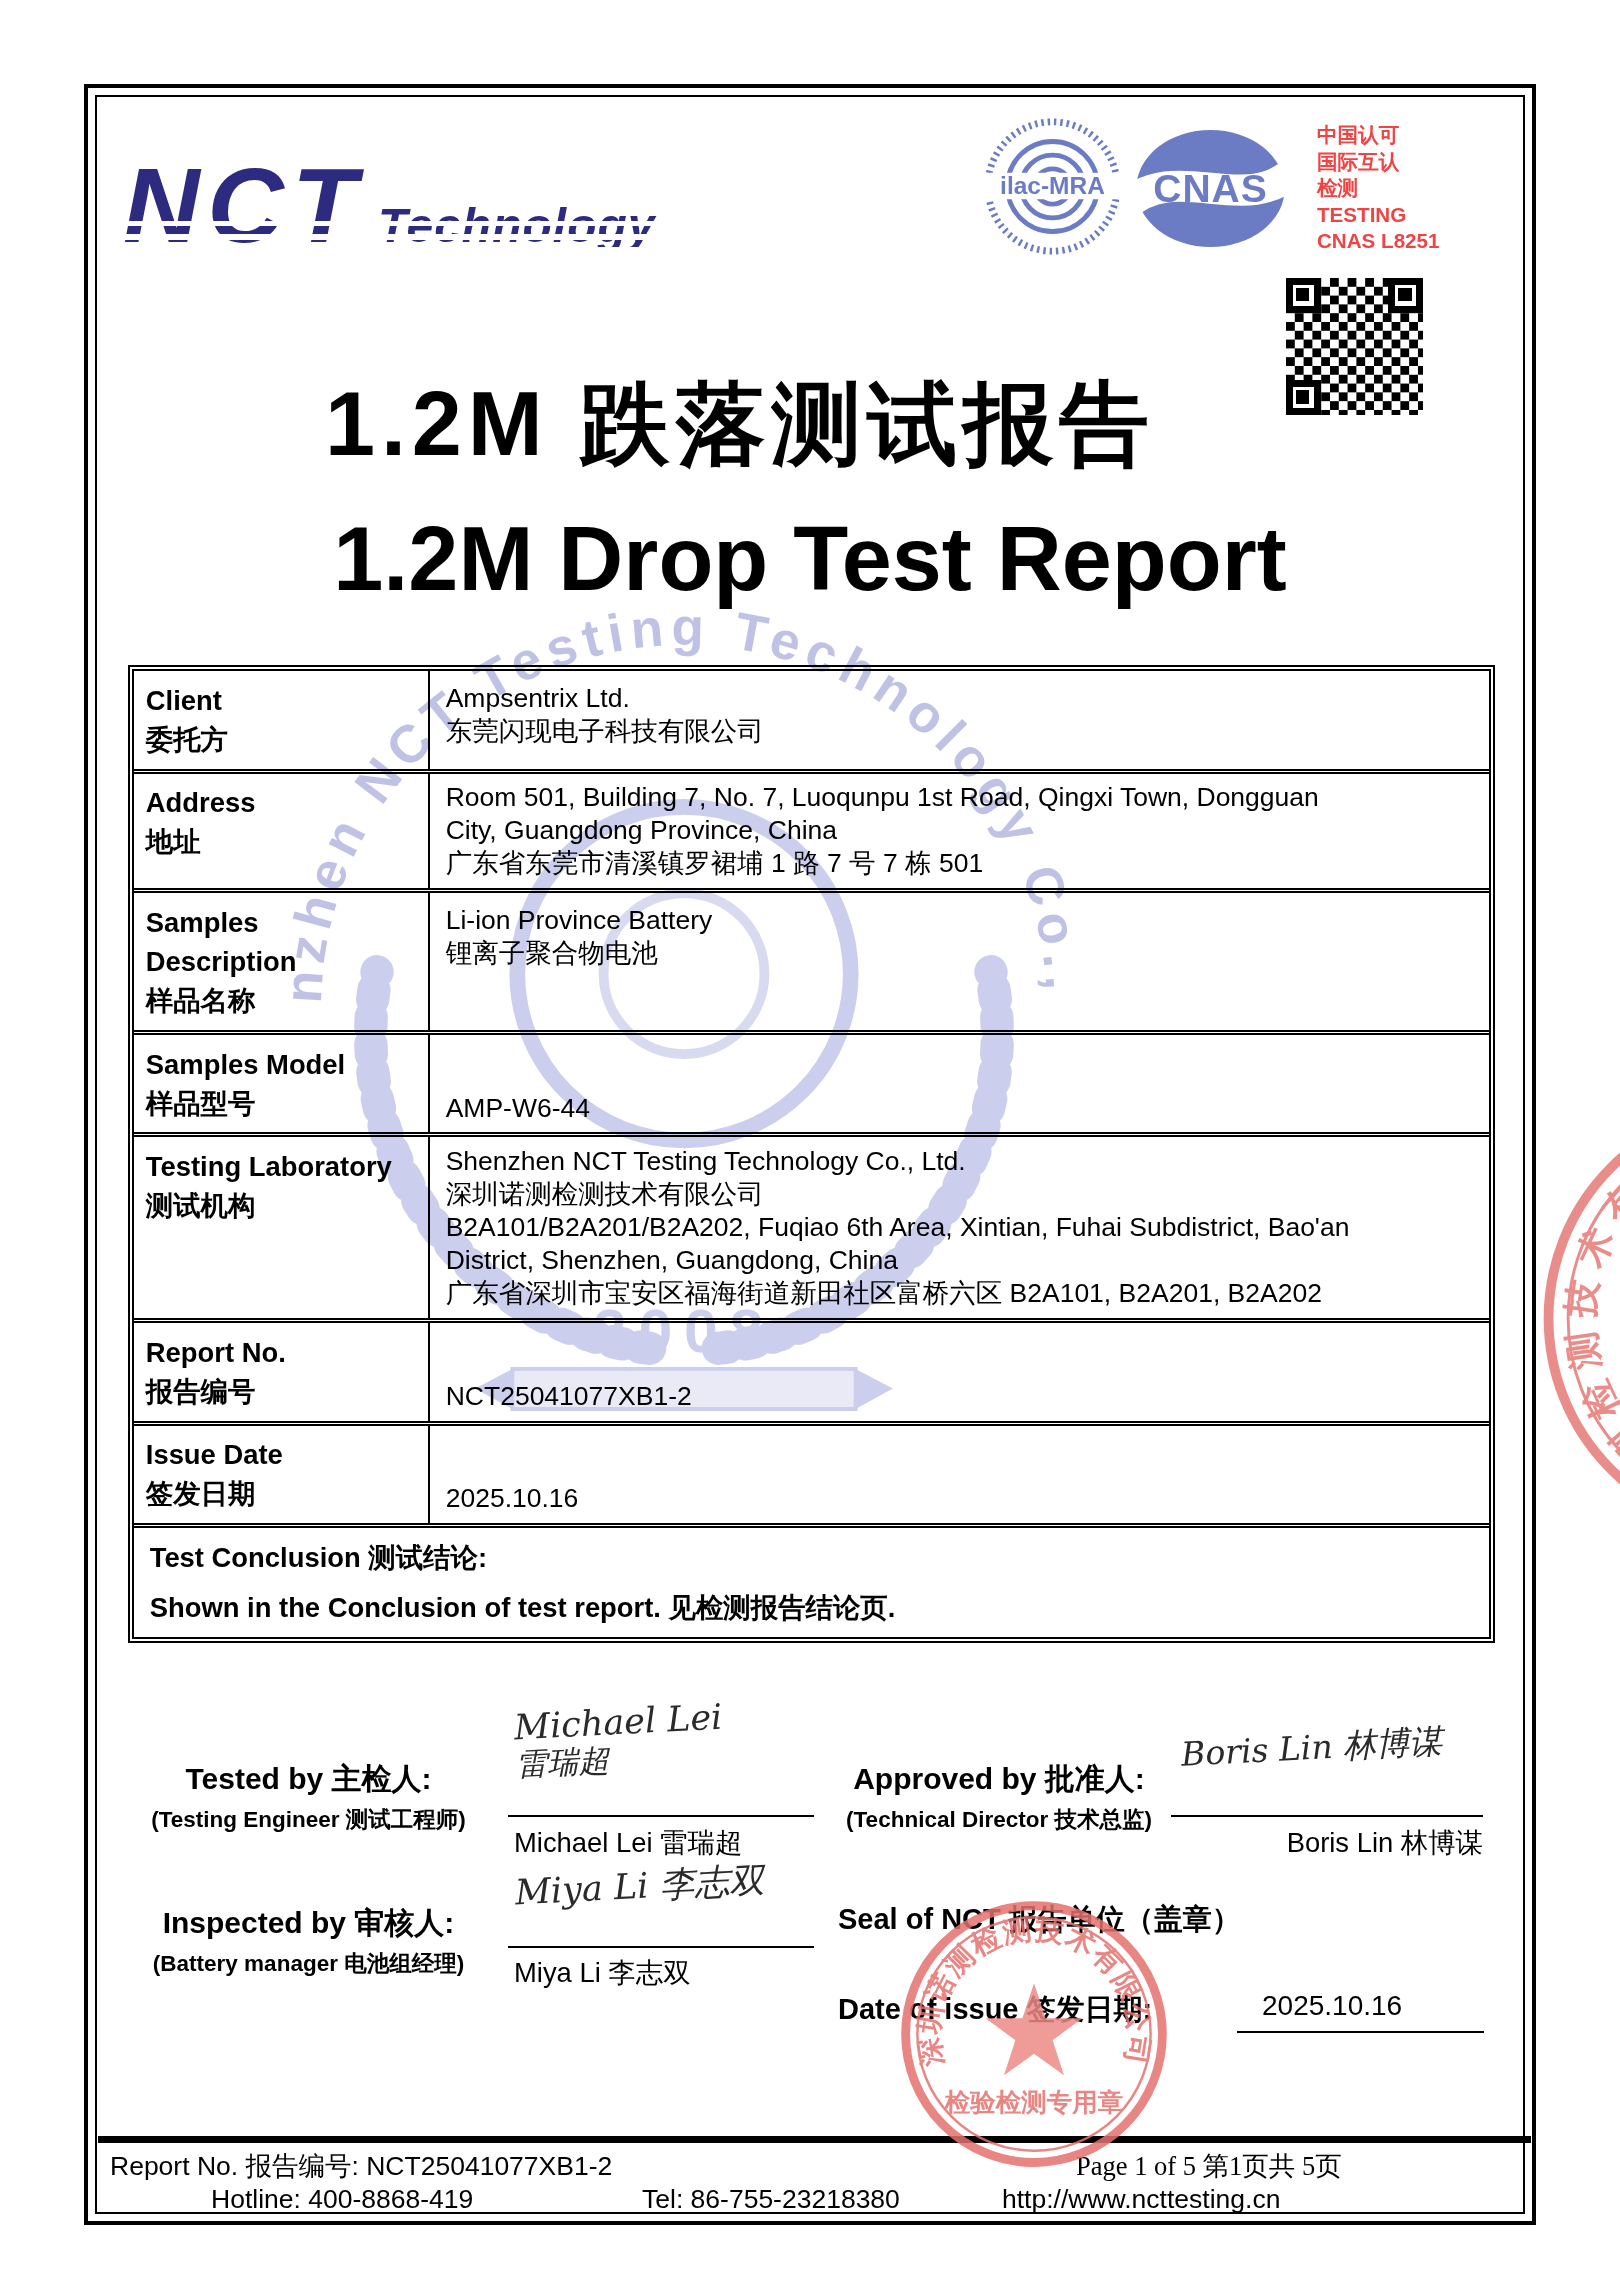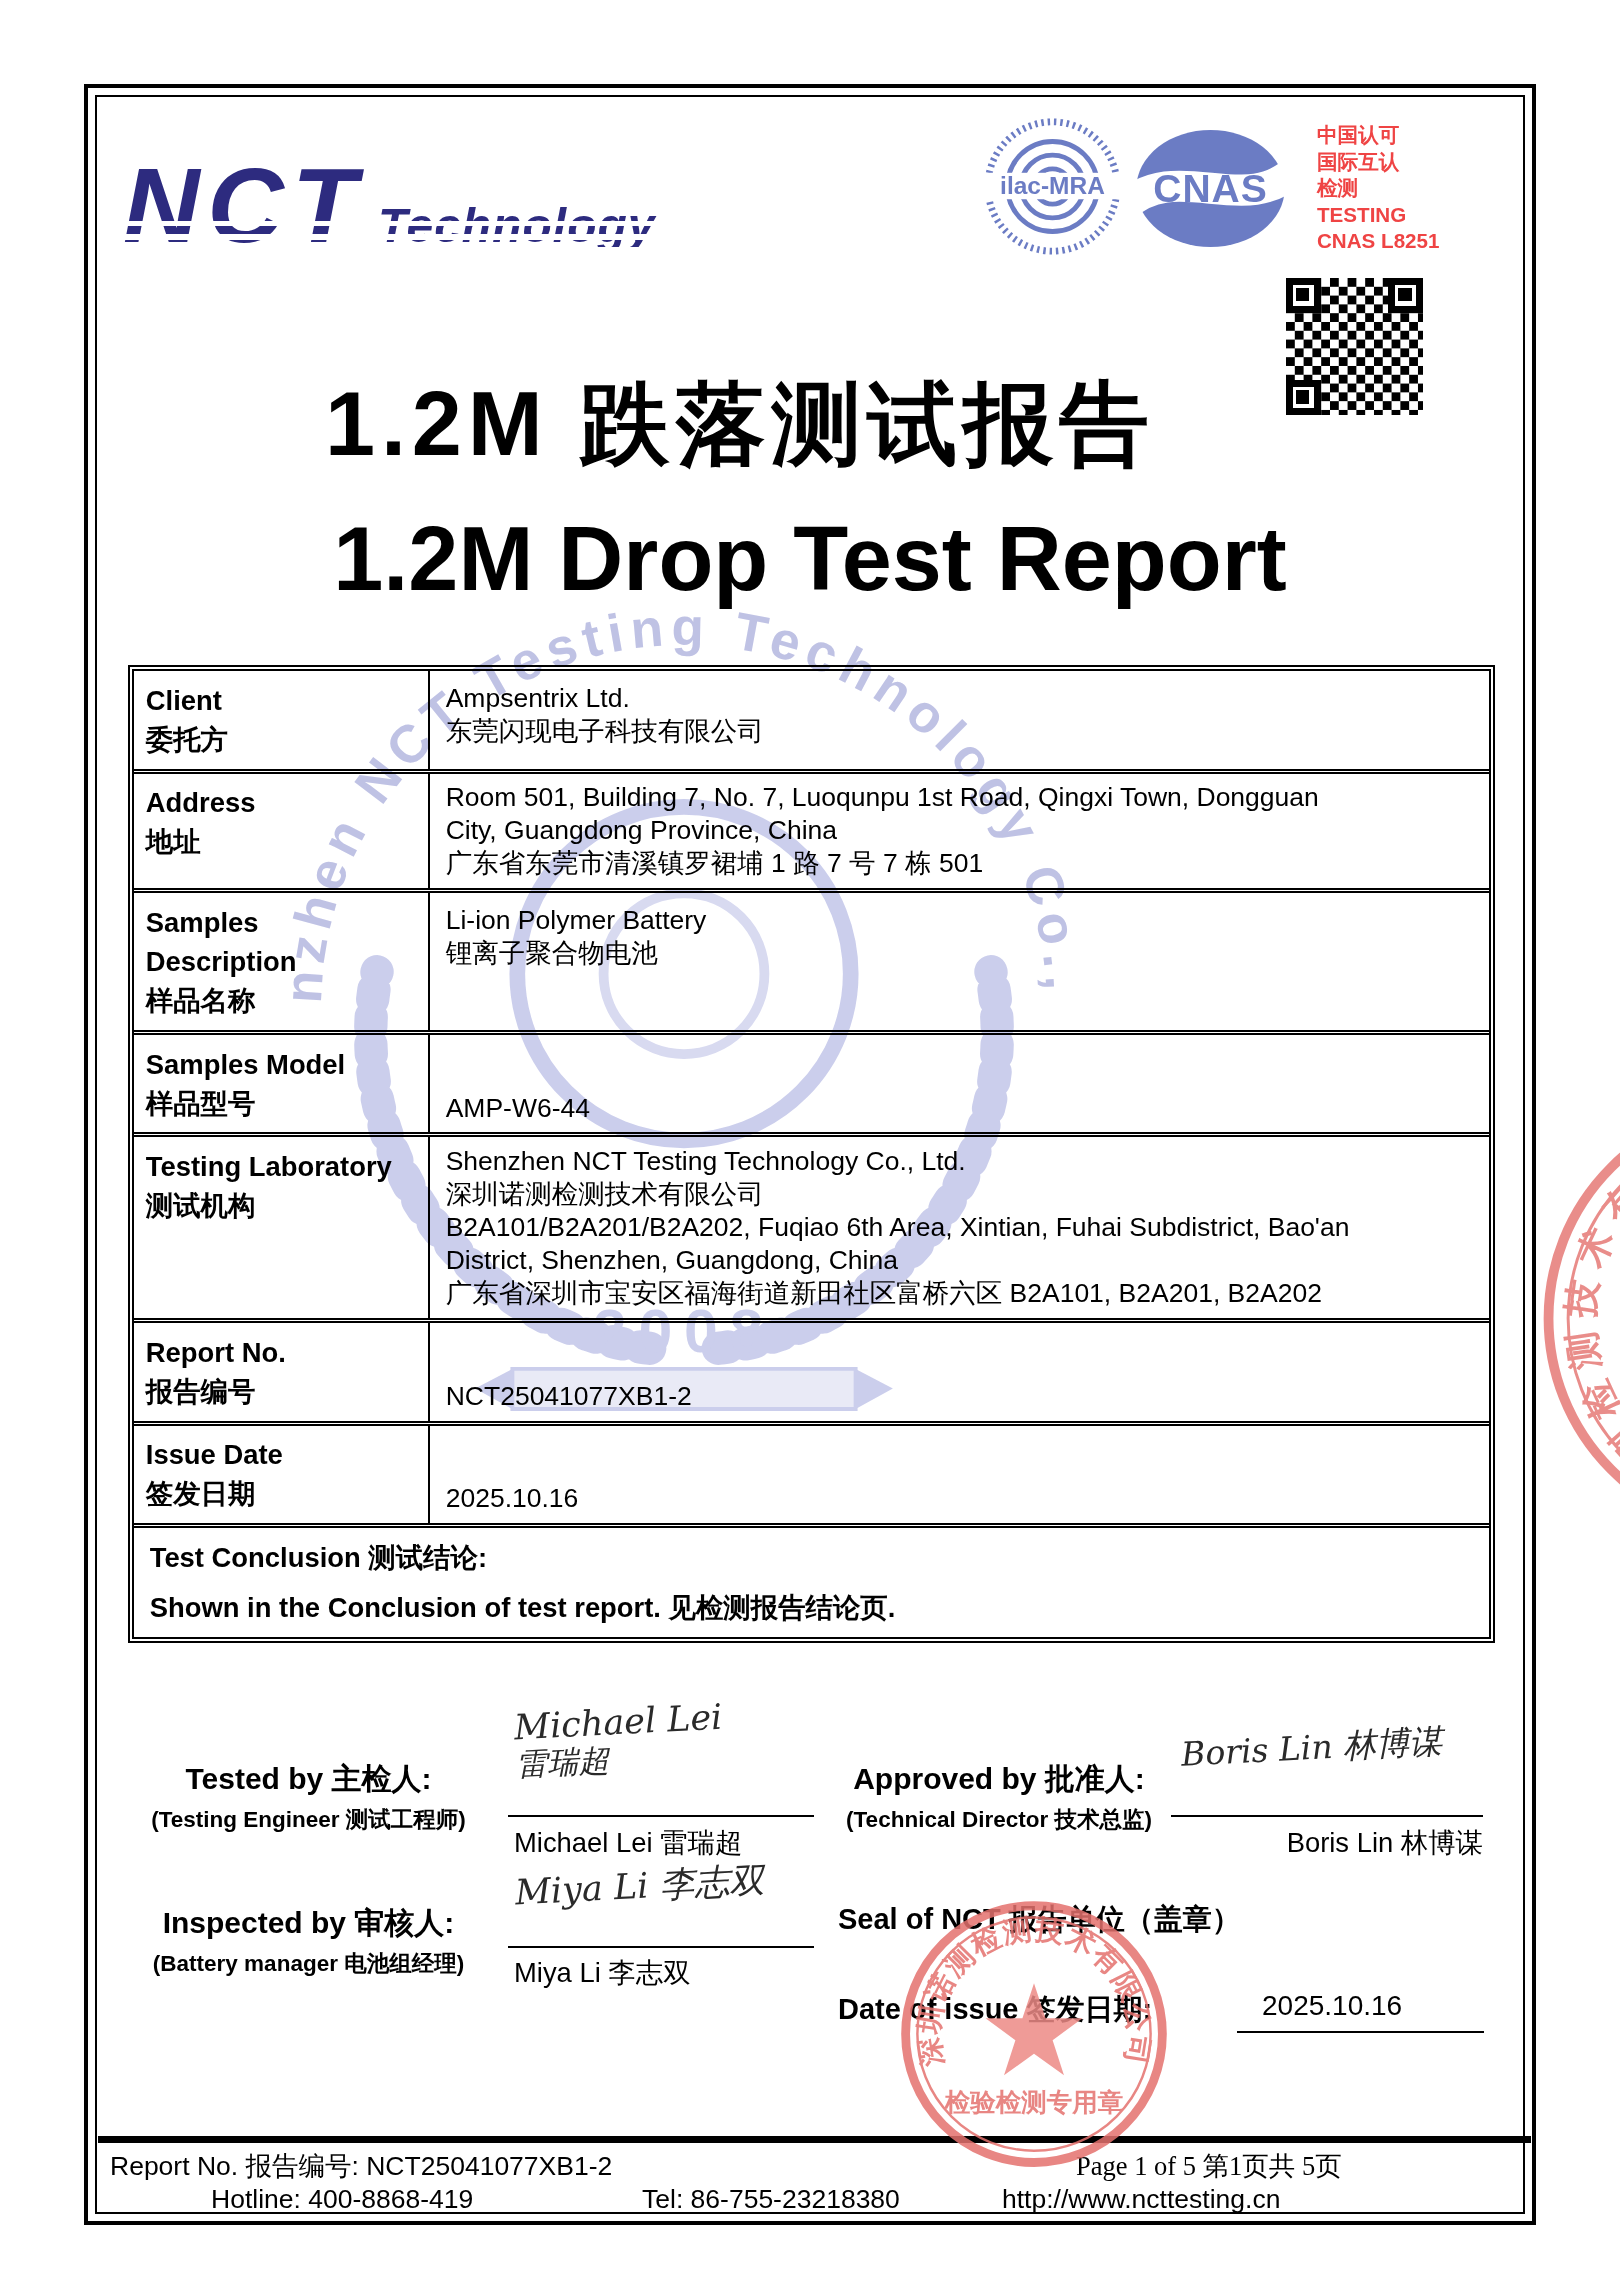--- a/index.html
+++ b/index.html
@@ -145,21 +145,21 @@
       <div>City, Guangdong Province, China</div>
       <div>广东省东莞市清溪镇罗裙埔 1 路 7 号 7 栋 501</div>
     </div>
   </div>
   <div class="t-row r2">
     <div class="t-label">
       <div>Samples Description</div>
       <div>样品名称</div>
     </div>
     <div class="t-value">
-      <div>Li-ion Polymer Battery</div>
+      <div>Li-ion Province Battery</div>
       <div>锂离子聚合物电池</div>
     </div>
   </div>
   <div class="t-row r3">
     <div class="t-label">
       <div>Samples Model</div>
       <div>样品型号</div>
     </div>
     <div class="t-value">
       <div>AMP-W6-44</div>

